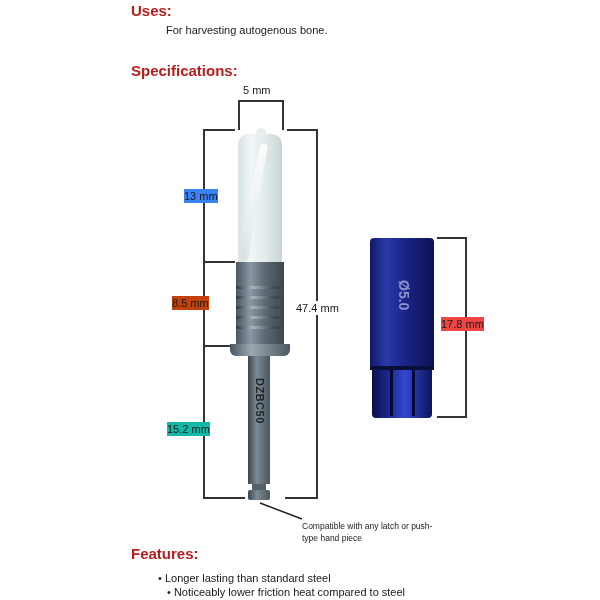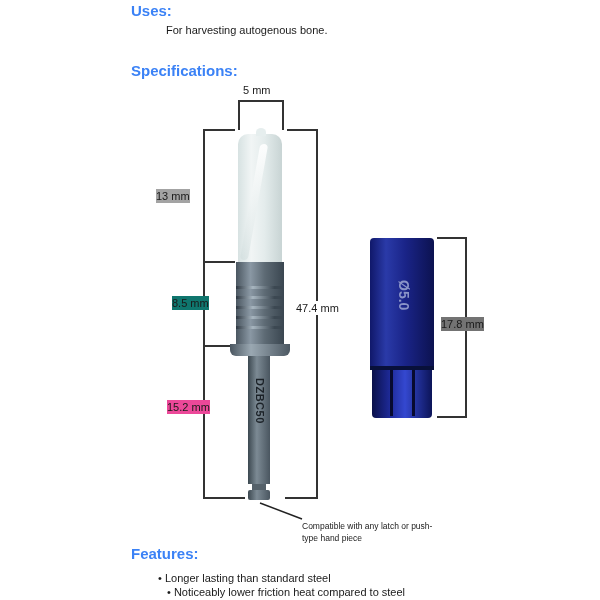--- a/index.html
+++ b/index.html
@@ -1,19 +1,19 @@
 <!DOCTYPE html>
 <html><head>
   <meta charset="utf-8">
   <style>
     * { margin: 0; padding: 0; box-sizing: border-box; }
     html, body { width: 600px; height: 600px; background: #ffffff; overflow: hidden; }
     body { position: relative; font-family: "Liberation Sans", sans-serif; color: #1a1a1a; }
 
-    .heading { position: absolute; font-weight: bold; font-size: 15px; color: #3b82f6; }
+    .heading { position: absolute; font-weight: bold; font-size: 15px; color: #b91c1c; }
     .body-text { position: absolute; font-size: 11px; color: #1a1a1a; }
     .label { position: absolute; font-size: 11px; color: #1a1a1a; white-space: nowrap; }
     .note { position: absolute; font-size: 8.5px; line-height: 12px; color: #1a1a1a; margin-top: 8px; }
 
     .line { position: absolute; background: #333333; }
 
     
     .drill { position: absolute; left: 230px; top: 128px; width: 60px; height: 372px; }
     .tip {
       position: absolute; left: 8px; top: 6px; width: 44px; height: 128px;
@@ -96,23 +96,23 @@
 <div class="line" style="left:238px; top:100px; width:46px; height:2px;"></div>
 <div class="line" style="left:238px; top:100px; width:2px; height:30px;"></div>
 <div class="line" style="left:282px; top:100px; width:2px; height:30px;"></div>
 
 <div class="line" style="left:203px; top:129px; width:2px; height:369px;"></div>
 <div class="line" style="left:203px; top:129px; width:32px; height:2px;"></div>
 <div class="line" style="left:203px; top:261px; width:32px; height:2px;"></div>
 <div class="line" style="left:203px; top:345px; width:30px; height:2px;"></div>
 <div class="line" style="left:203px; top:497px; width:42px; height:2px;"></div>
 
-<div class="label" style="left:156px; top:189px; background:#a3a3a3; padding:1px 0;">13 mm</div>
-<div class="label" style="left:172px; top:296px; background:#0f766e; padding:1px 0;">8.5 mm</div>
-<div class="label" style="left:167px; top:400px; background:#ec4899; padding:1px 0;text-align:right;">15.2 mm</div>
+<div class="label" style="left:184px; top:189px; background:#3b82f6; padding:1px 0;">13 mm</div>
+<div class="label" style="left:172px; top:296px; background:#c2410c; padding:1px 0;">8.5 mm</div>
+<div class="label" style="left:167px; top:422px; background:#14b8a6; padding:1px 0;text-align:right;">15.2 mm</div>
 
 <div class="line" style="left:287px; top:129px; width:30px; height:2px;"></div>
 <div class="line" style="left:316px; top:129px; width:2px; height:369px;"></div>
 <div class="line" style="left:285px; top:497px; width:33px; height:2px;"></div>
 <div class="label" style="left:296px; top:301px; background:#fff; padding:1px 0;">47.4 mm</div>
 
 <div class="drill">
   <div class="tip"></div>
   <div class="collar">
     <div class="groove" style="top:24px;"></div>
@@ -139,17 +139,17 @@
   <div class="sleeve-divider"></div>
   <div class="sleeve-lower">
     <div class="slot" style="left:18px;"></div>
     <div class="slot" style="left:40px;"></div>
   </div>
 </div>
 
 <div class="line" style="left:437px; top:237px; width:30px; height:2px;"></div>
 <div class="line" style="left:465px; top:237px; width:2px; height:181px;"></div>
 <div class="line" style="left:437px; top:416px; width:30px; height:2px;"></div>
-<div class="label" style="left:441px; top:317px; background:#737373; padding:1px 0;">17.8 mm</div>
+<div class="label" style="left:441px; top:317px; background:#ef4444; padding:1px 0;">17.8 mm</div>
 
 <div class="heading" style="left:131px; top:545px;">Features:</div>
 <div class="body-text" style="left:158px; top:572px;text-align:right;">• <span>Longer lasting than standard steel</span></div>
 <div class="body-text" style="left:158px; top:586px;margin-left:9px;">• <span>Noticeably lower friction heat compared to steel</span></div>
 
 </body></html>

